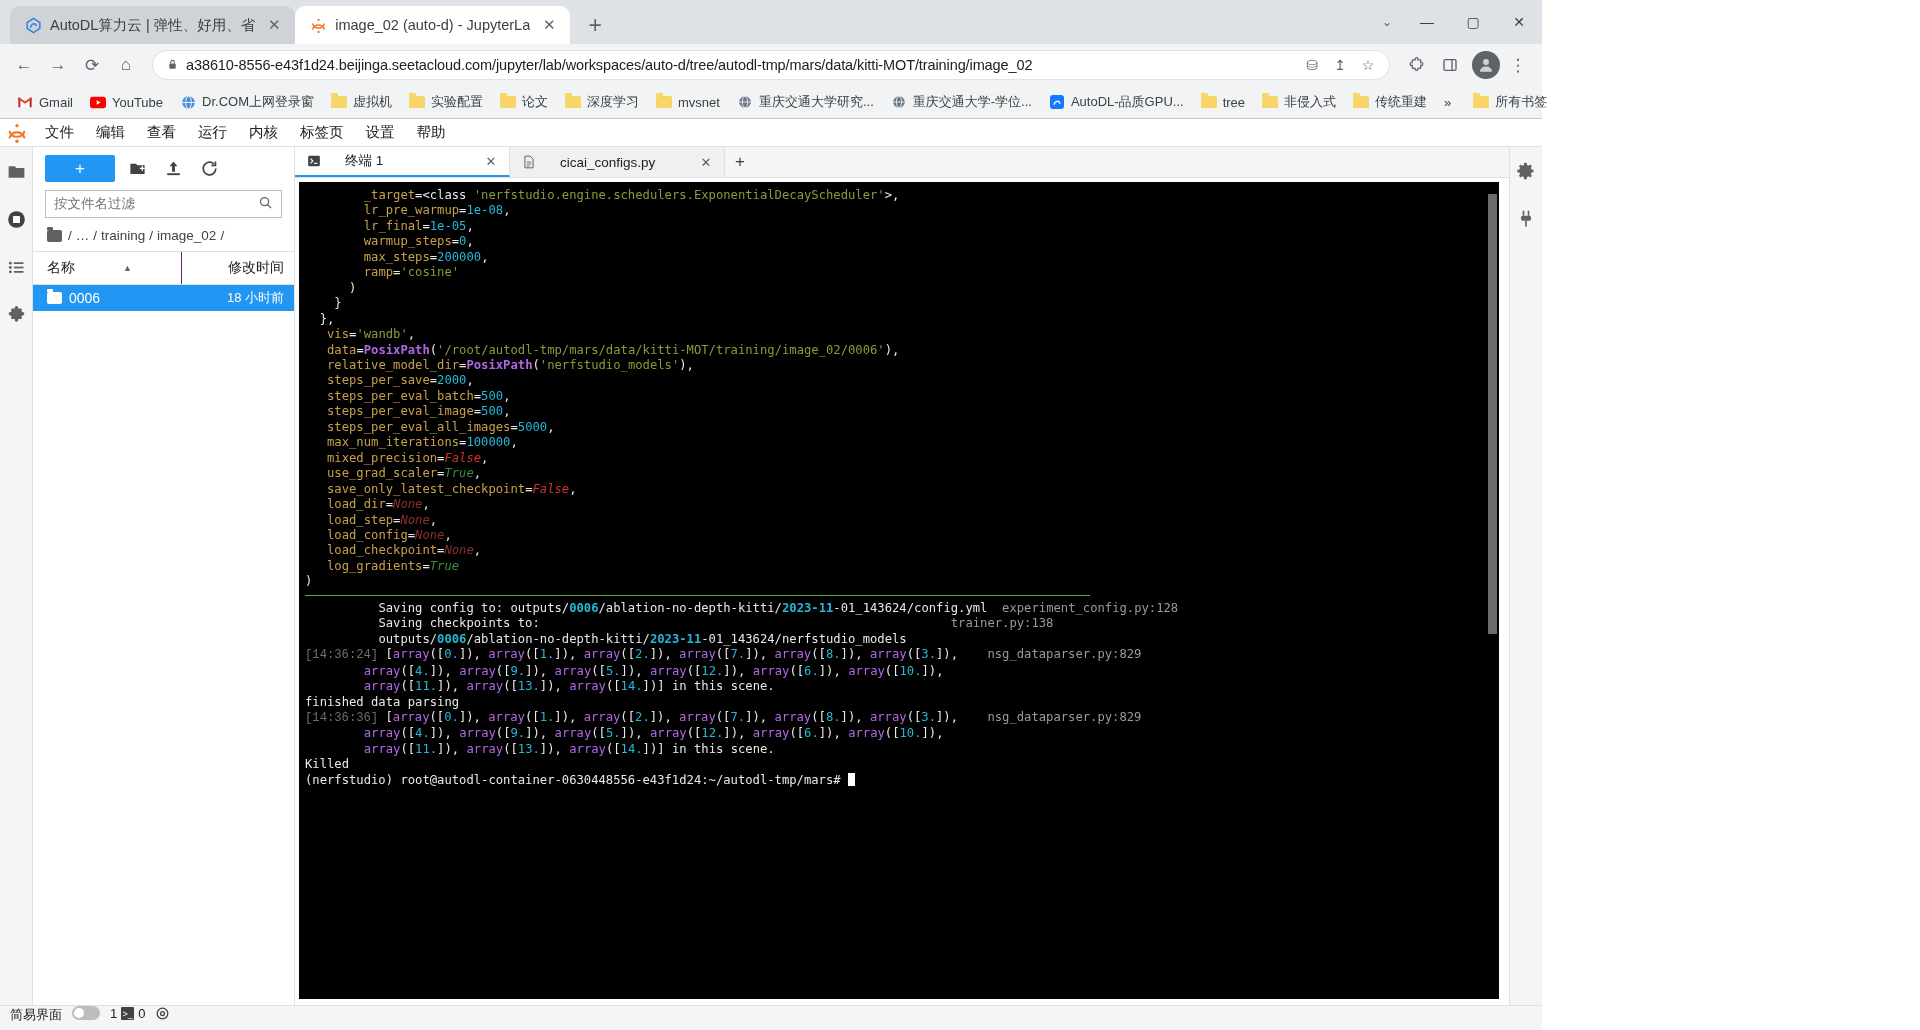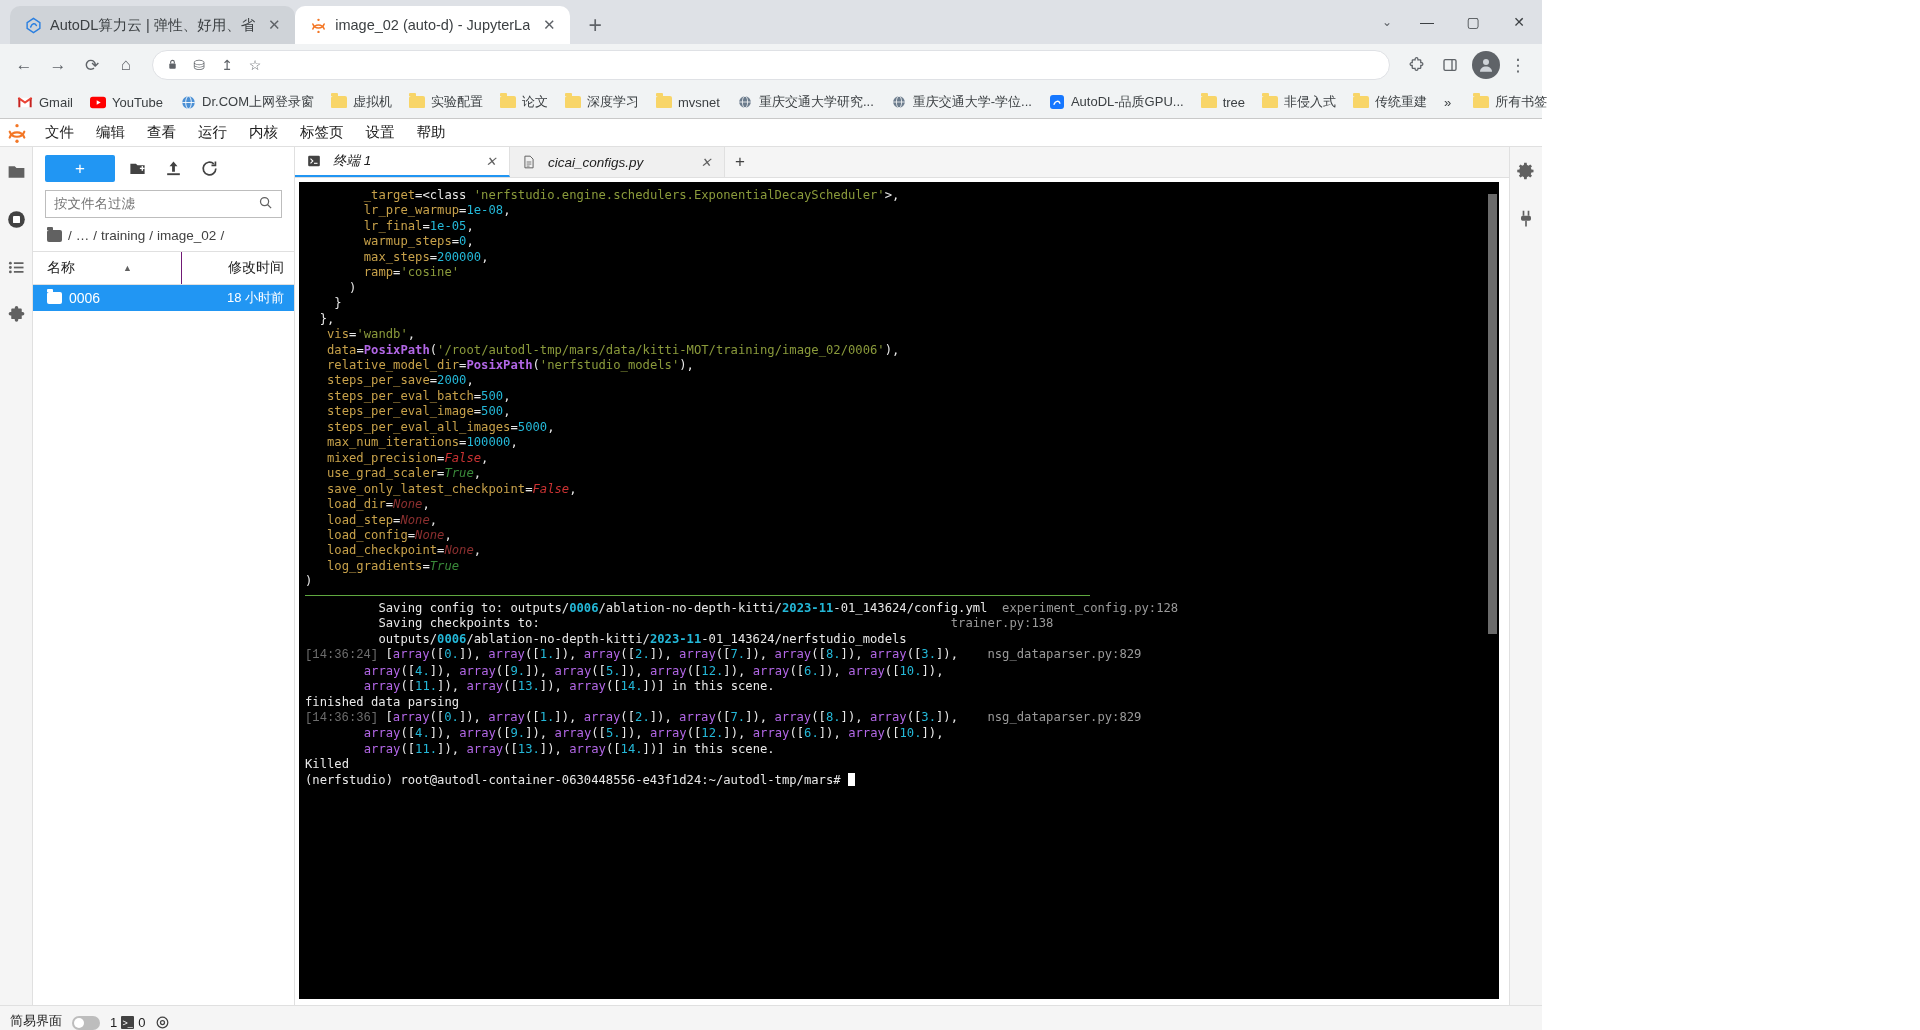--- a/index.html
+++ b/index.html
@@ -82,39 +82,39 @@
   .fb-h-time { width: 112px; padding: 7px 10px 7px 0; text-align:right;}
   .fb-row { display:flex; align-items:center; font-size:14px; height:26px;}
   .fb-row.selected { background:#2196f3; color:#fff;}
   .fb-row .nm { flex:1; display:flex;align-items:center;gap:7px; padding-left:14px;}
   .fb-row .tm { width:112px; text-align:right; padding-right:10px; font-size:13px;}
   .fb-fold { width:15px;height:12px;background:#fff;border-radius:2px;position:relative;flex:none;}
   .fb-fold::before{content:"";position:absolute;top:-3px;left:0;width:6px;height:3px;background:#fff;border-radius:1px 1px 0 0;}
 
   .jl-main { flex:1; display:flex; flex-direction:column; min-width:0; background:#fff; }
   .jl-tabbar { height: 31px; display:flex; align-items:stretch; background:#f5f5f5; border-bottom:1px solid #e0e0e0;}
-  .jl-tab { display:flex;align-items:center;gap:12px;padding:0 10px 0 12px; font-size:13.5px;color:#212121;border-right:1px solid #e0e0e0; min-width:215px;font-style:italic;}
+  .jl-tab { display:flex;align-items:center;gap:24px;padding:0 10px 0 12px; font-size:13.5px;color:#212121;border-right:1px solid #e0e0e0; min-width:215px;}
   .jl-tab.active { background:#fff; border-bottom:2px solid #2196f3;}
   .jl-tab.inactive { background:#f0f0f0;}
   .jl-tab .lbl{flex:1;white-space:nowrap;}
   .jl-tab .x{width:16px;height:16px;display:flex;align-items:center;justify-content:center;color:#616161;font-size:13px;}
   .jl-tab-add { width:30px; display:flex;align-items:center;justify-content:center;color:#424242;font-size:17px;}
 
   .term-wrap { flex:1; display:flex; min-height:0; background:#fff; padding: 4px 10px 6px 4px;}
   .term {
     flex:1; background:#000; color:#ffffff; overflow:hidden; position:relative;
     font-family:"DejaVu Sans Mono","Liberation Mono",monospace;
     font-size:12.2px; line-height:15.45px; padding: 6px 0 0 6px; white-space:pre;
     letter-spacing: 0px;
   }
   .term-scroll { width:14px; background:#000; position:relative; }
   .term-thumb { position:absolute; right:2px; width:9px; background:#6b6b6b; border-radius:0px;}
   .jl-right-rail{width:33px;background:#f5f5f5;border-left:1px solid #e0e0e0;display:flex;flex-direction:column;align-items:center;padding-top:10px;gap:20px;}
 
-  .jl-status { height: 25px; background:#f5f5f5; border-top:1px solid #e0e0e0; display:flex; align-items:flex-end; gap:10px; padding: 0 10px; font-size:13px; color:#212121;}
+  .jl-status { height: 25px; background:#f5f5f5; border-top:1px solid #e0e0e0; display:flex; align-items:flex-start; gap:10px; padding: 0 10px; font-size:13px; color:#212121;}
   .toggle { width:28px;height:14px;background:#bdbdbd;border-radius:7px;position:relative;}
   .toggle::after{content:"";position:absolute;left:2px;top:2px;width:10px;height:10px;border-radius:50%;background:#fff;}
   .st-ic { display:flex;align-items:center;gap:4px;}
   .st-box { width:13px;height:13px;background:#424242;color:#fff;font-size:9px;display:flex;align-items:center;justify-content:center;border-radius:1px;}
 
   
   .t-key { color:#c7a14a; }
   .t-num { color:#24b8d8; font-weight:normal;}
   .t-str { color:#8a9a3b; }
   .t-cls { color:#b267e6; font-weight:bold;}
@@ -171,20 +171,21 @@
     <div class="tb-icon">→</div>
     <div class="tb-icon">⟳</div>
     <div class="tb-icon">⌂</div>
     <div class="omnibox">
       <span class="lock">
         <svg width="11" height="13" viewBox="0 0 24 24">
             <rect x="5" y="10" width="14" height="11" rx="2" fill="#5f6368"></rect>
             <path d="M8 10V7a4 4 0 0 1 8 0v3" fill="none" stroke="#5f6368" stroke-width="2.4"></path>
           </svg>
       </span>
+      <span class="omni-url">a38610-8556-e43f1d24.beijinga.seetacloud.com/jupyter/lab/workspaces/auto-d/tree/autodl-tmp/mars/data/kitti-MOT/training/image_02</span>
       <span class="omni-right">
         <span class="omni-ic">⛁</span>
         <span class="omni-ic">↥</span>
         <span class="omni-ic">☆</span>
       </span>
     </div>
     <div class="tb-icon">
       <svg width="17" height="17" viewBox="0 0 24 24">
           <path d="M10 3a2 2 0 0 1 4 0v1h3a1 1 0 0 1 1 1v3h1a2 2 0 0 1 0 4h-1v3a1 1 0 0 1-1 1h-3v1a2 2 0 0 1-4 0v-1H7a1 1 0 0 1-1-1v-3H5a2 2 0 0 1 0-4h1V5a1 1 0 0 1 1-1h3z" fill="none" stroke="#5f6368" stroke-width="1.8"></path>
         </svg>

